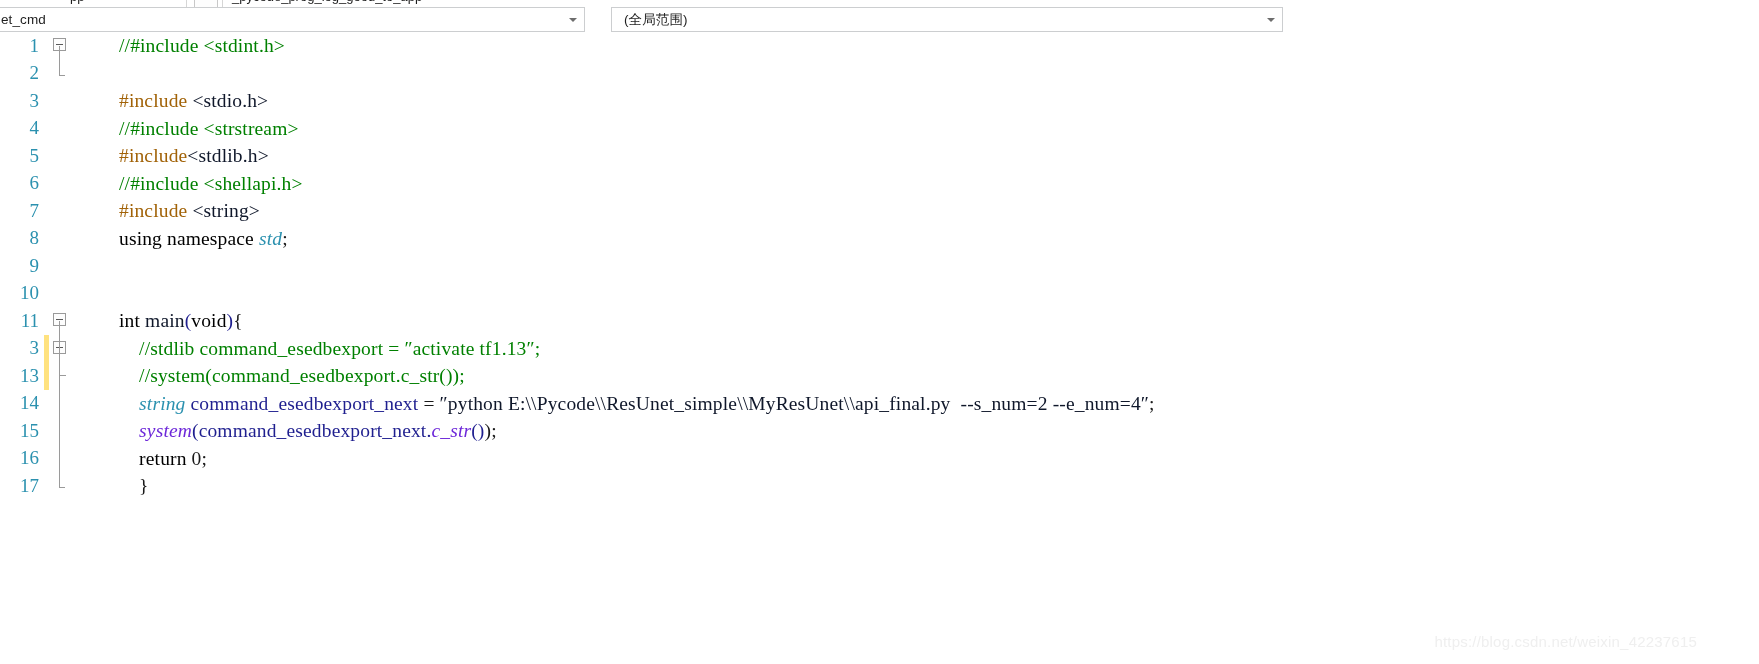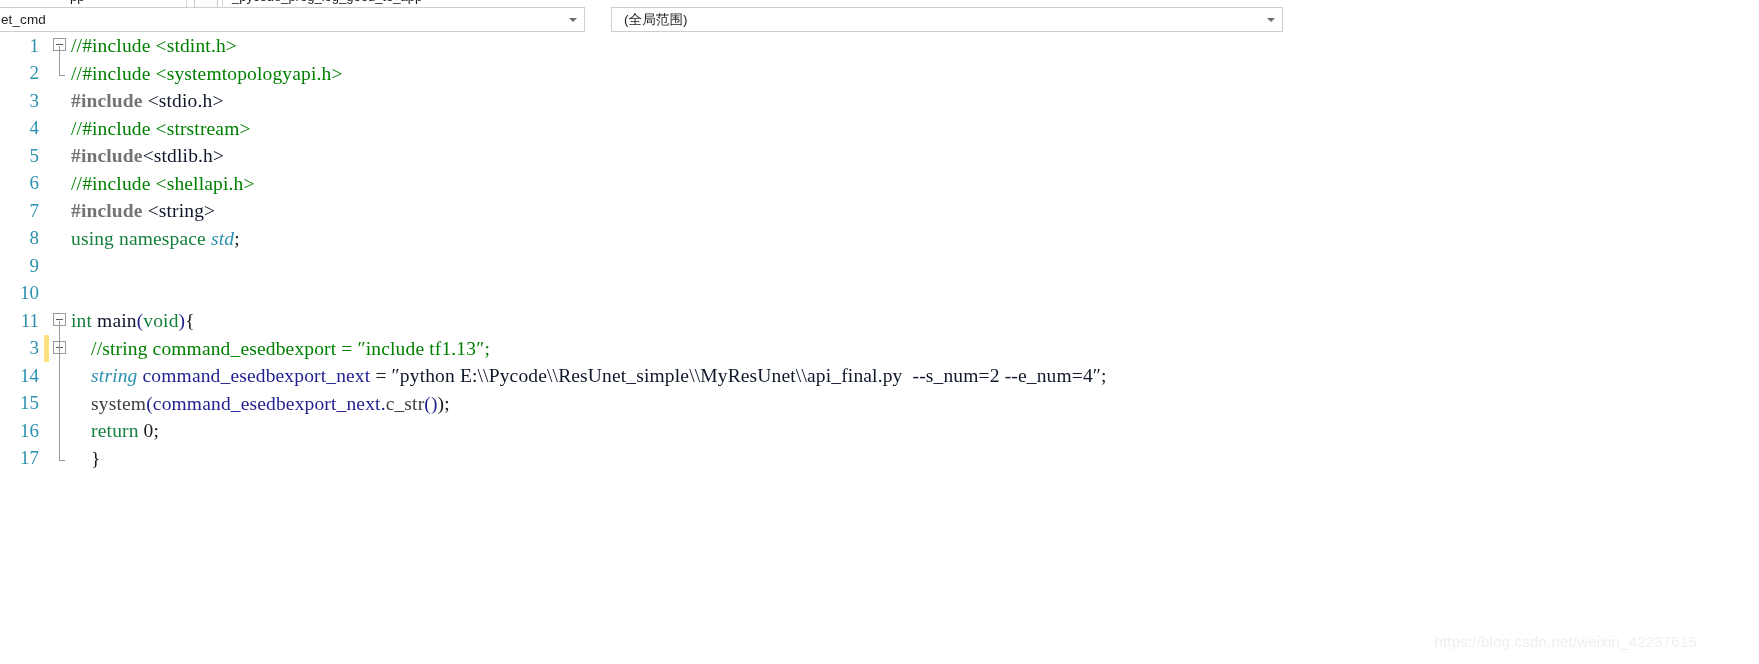--- a/index.html
+++ b/index.html
@@ -147,29 +147,30 @@
     min-width: 22px;
     height: 27.5px;
     position: relative;
   }
   .codetext {
     font-family: "Liberation Serif", serif;
     font-size: 19.5px;
     line-height: 27.5px;
     white-space: pre;
     letter-spacing: 0.15px;
+    margin-left: 48px;
   }
 
   
   .cm  { color: #008000; }             
-  .pp  { color: #737373; font-weight: bold; }             
+  .pp  { color: #a16207; }             
   .str { color: #0f172a; }             
-  .kw  { color: #15803d; }             
+  .kw  { color: #000000; }             
   .ty  { color: #2b91af; }             
-  .fn  { color: #404040; }  
+  .fn  { color: #6d28d9; font-style: italic; }  
   .id  { color: #1f1f8f; }             
   .pl  { color: #1a1a1a; }             
   .ital{ font-style: italic; }
 
   
   .foldbox {
     position: absolute;
     left: 4px; top: 6px;
     width: 13px; height: 13px;
     border: 1px solid #9a9a9a;
@@ -263,30 +264,31 @@
   </div>
   <div class="combo combo-mid">
     <span class="combo-text">(全局范围)</span>
     <span class="combo-arrow"></span>
   </div>
   <div class="combo combo-rest"></div>
 </div>
 
 <div class="editor" id="editor-surface">
     <div class="code-row"><div class="gutter">1</div><div class="changebar"></div><div class="foldcol"><span class="foldbox"></span><span class="foldline half-top"></span></div><div class="codetext"><span class="cm">//#include </span><span class="cm">&lt;stdint.h&gt;</span></div></div>
-    <div class="code-row"><div class="gutter">2</div><div class="changebar"></div><div class="foldcol"><span class="foldend"></span></div><div class="codetext"><span class="cm">//#include </span><span class="cm">&lt;systemtopologyapi.h&gt;</span></div></div>
+    <div class="code-row"><div class="gutter">2</div><div class="changebar"></div><div class="foldcol"><span class="foldend"></span></div></div>
     <div class="code-row"><div class="gutter">3</div><div class="changebar"></div><div class="foldcol"></div><div class="codetext"><span class="pp">#include </span><span class="str">&lt;stdio.h&gt;</span></div></div>
     <div class="code-row"><div class="gutter">4</div><div class="changebar"></div><div class="foldcol"></div><div class="codetext"><span class="cm">//#include </span><span class="cm">&lt;strstream&gt;</span></div></div>
     <div class="code-row"><div class="gutter">5</div><div class="changebar"></div><div class="foldcol"></div><div class="codetext"><span class="pp">#include</span><span class="str">&lt;stdlib.h&gt;</span></div></div>
     <div class="code-row"><div class="gutter">6</div><div class="changebar"></div><div class="foldcol"></div><div class="codetext"><span class="cm">//#include </span><span class="cm">&lt;shellapi.h&gt;</span></div></div>
     <div class="code-row"><div class="gutter">7</div><div class="changebar"></div><div class="foldcol"></div><div class="codetext"><span class="pp">#include </span><span class="str">&lt;string&gt;</span></div></div>
     <div class="code-row"><div class="gutter">8</div><div class="changebar"></div><div class="foldcol"></div><div class="codetext"><span class="kw">using namespace </span><span class="ty ital">std</span><span class="pl">;</span></div></div>
     <div class="code-row"><div class="gutter">9</div><div class="changebar"></div><div class="foldcol"></div><div class="codetext"></div></div>
     <div class="code-row"><div class="gutter">10</div><div class="changebar"></div><div class="foldcol"></div><div class="codetext"></div></div>
     <div class="code-row"><div class="gutter">11</div><div class="changebar"></div><div class="foldcol"><span class="foldbox"></span><span class="foldline half-top"></span></div><div class="codetext"><span class="kw">int </span><span class="str">main</span><span class="id">(</span><span class="kw">void</span><span class="id">)</span><span class="pl">{</span></div></div>
-    <div class="code-row"><div class="gutter">3</div><div class="changebar yellow"></div><div class="foldcol"><span class="foldbox"></span><span class="foldline half-top"></span><span class="foldline half-bot"></span></div><div class="codetext"><span class="cm">    //string command_esedbexport = ″include tf1.13″;</span></div></div>
+    <div class="code-row"><div class="gutter">3</div><div class="changebar yellow"></div><div class="foldcol"><span class="foldbox"></span><span class="foldline half-top"></span><span class="foldline half-bot"></span></div><div class="codetext"><span class="cm">    //stdlib command_esedbexport = ″activate tf1.13″;</span></div></div>
+    <div class="code-row"><div class="gutter">13</div><div class="changebar yellow"></div><div class="foldcol"><span class="foldtick"></span></div><div class="codetext"><span class="cm">    //system(command_esedbexport.c_str());</span></div></div>
     <div class="code-row"><div class="gutter">14</div><div class="changebar"></div><div class="foldcol"><span class="foldline"></span></div><div class="codetext"><span class="pl">    </span><span class="ty ital">string</span><span class="id"> command_esedbexport_next </span><span class="pl">= </span><span class="str">″python E:\\Pycode\\ResUnet_simple\\MyResUnet\\api_final.py  --s_num=2 --e_num=4″</span><span class="pl">;</span></div></div>
     <div class="code-row"><div class="gutter">15</div><div class="changebar"></div><div class="foldcol"><span class="foldline"></span></div><div class="codetext"><span class="pl">    </span><span class="fn">system</span><span class="id">(</span><span class="id">command_esedbexport_next.</span><span class="fn">c_str</span><span class="id">()</span><span class="pl">);</span></div></div>
     <div class="code-row"><div class="gutter">16</div><div class="changebar"></div><div class="foldcol"><span class="foldline"></span></div><div class="codetext"><span class="pl">    </span><span class="kw">return </span><span class="pl">0;</span></div></div>
     <div class="code-row"><div class="gutter">17</div><div class="changebar"></div><div class="foldcol"><span class="foldend"></span></div><div class="codetext"><span class="pl">    }</span></div></div>
   </div>
 
 <div class="watermark">https://blog.csdn.net/weixin_42237615</div>
 
 </body></html>

